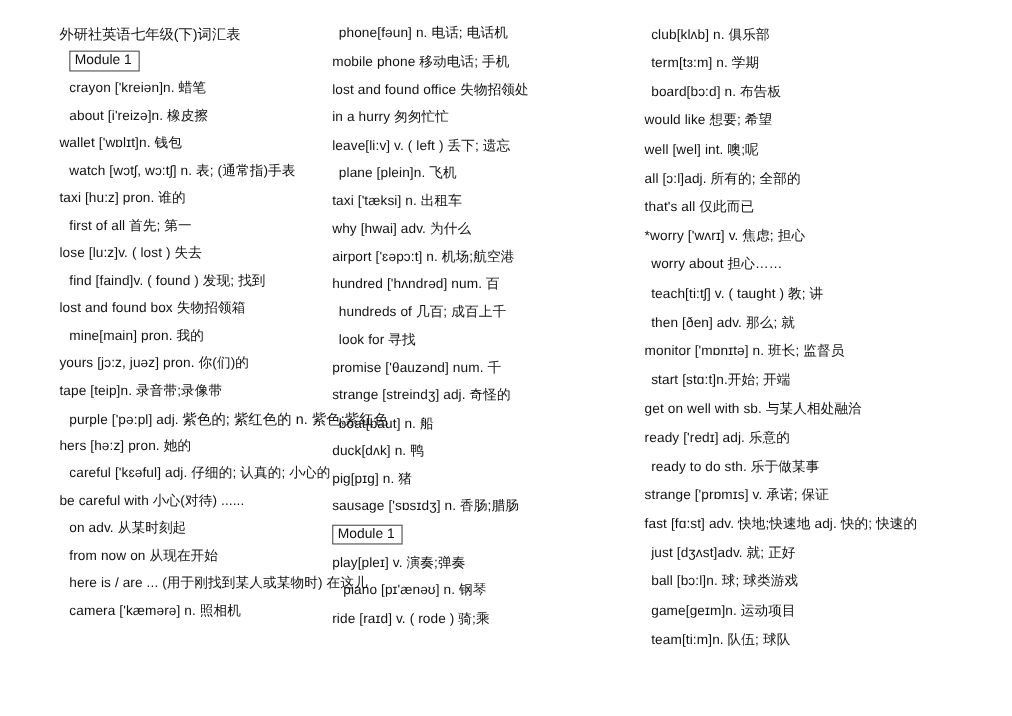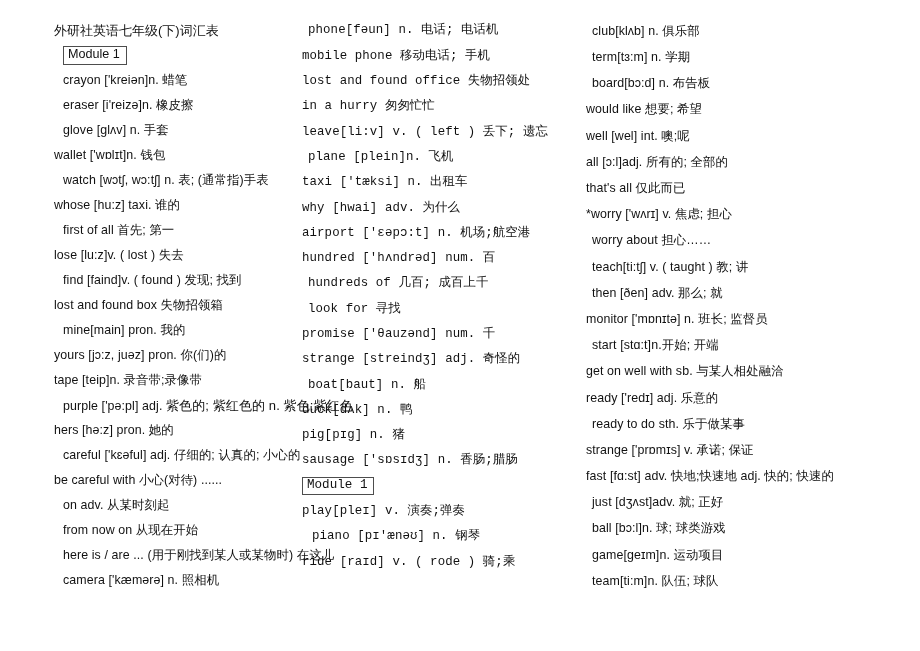--- a/index.html
+++ b/index.html
@@ -27,21 +27,21 @@
     height: 651px;
     box-sizing: border-box;
     padding: 18px 8px 0 8px;
   }
   .column {
     box-sizing: border-box;
     display: flex;
     flex-direction: column;
   }
   .col-1 { width: 292px; padding-left: 40px; }
-  .col-2 { width: 282px; padding-left: 2px; font-family: Liberation Mono, monospace; }
+  .col-2 { width: 282px; padding-left: 2px; }
   .col-3 { width: 298px; padding-left: 4px; }
 
   .entry {
     font-size: 12.4px;
     line-height: 1.0;
     color: #111111;
     white-space: nowrap;
     letter-spacing: 0.1px;
   }
   
@@ -82,33 +82,30 @@
         <div class="line indent-1">
           <span class="doc-title">外研社英语七年级(下)词汇表</span>
         </div>
         <div class="line">
           <span class="module-box">Module 1</span>
         </div>
         <div class="line">
           <span class="entry">crayon ['kreiən]n. 蜡笔</span>
         </div>
         <div class="line">
-          <span class="entry">eraser [i'reizə]n. 橡皮擦</span>
-        </div>
-        <div class="line">
-          <span class="entry">glove [glʌv]  n. 手套</span>
+          <span class="entry">about [i'reizə]n. 橡皮擦</span>
         </div>
         <div class="line indent-1">
           <span class="entry">wallet ['wɒlɪt]n. 钱包</span>
         </div>
         <div class="line">
           <span class="entry">watch [wɔtʃ, wɔ:tʃ]  n. 表; (通常指)手表</span>
         </div>
         <div class="line indent-1">
-          <span class="entry">whose [hu:z] taxi. 谁的</span>
+          <span class="entry">taxi [hu:z] pron. 谁的</span>
         </div>
         <div class="line">
           <span class="entry">first of all 首先; 第一</span>
         </div>
         <div class="line indent-1">
           <span class="entry">lose [lu:z]v. ( lost ) 失去</span>
         </div>
         <div class="line">
           <span class="entry">find [faind]v. ( found ) 发现; 找到</span>
         </div>

